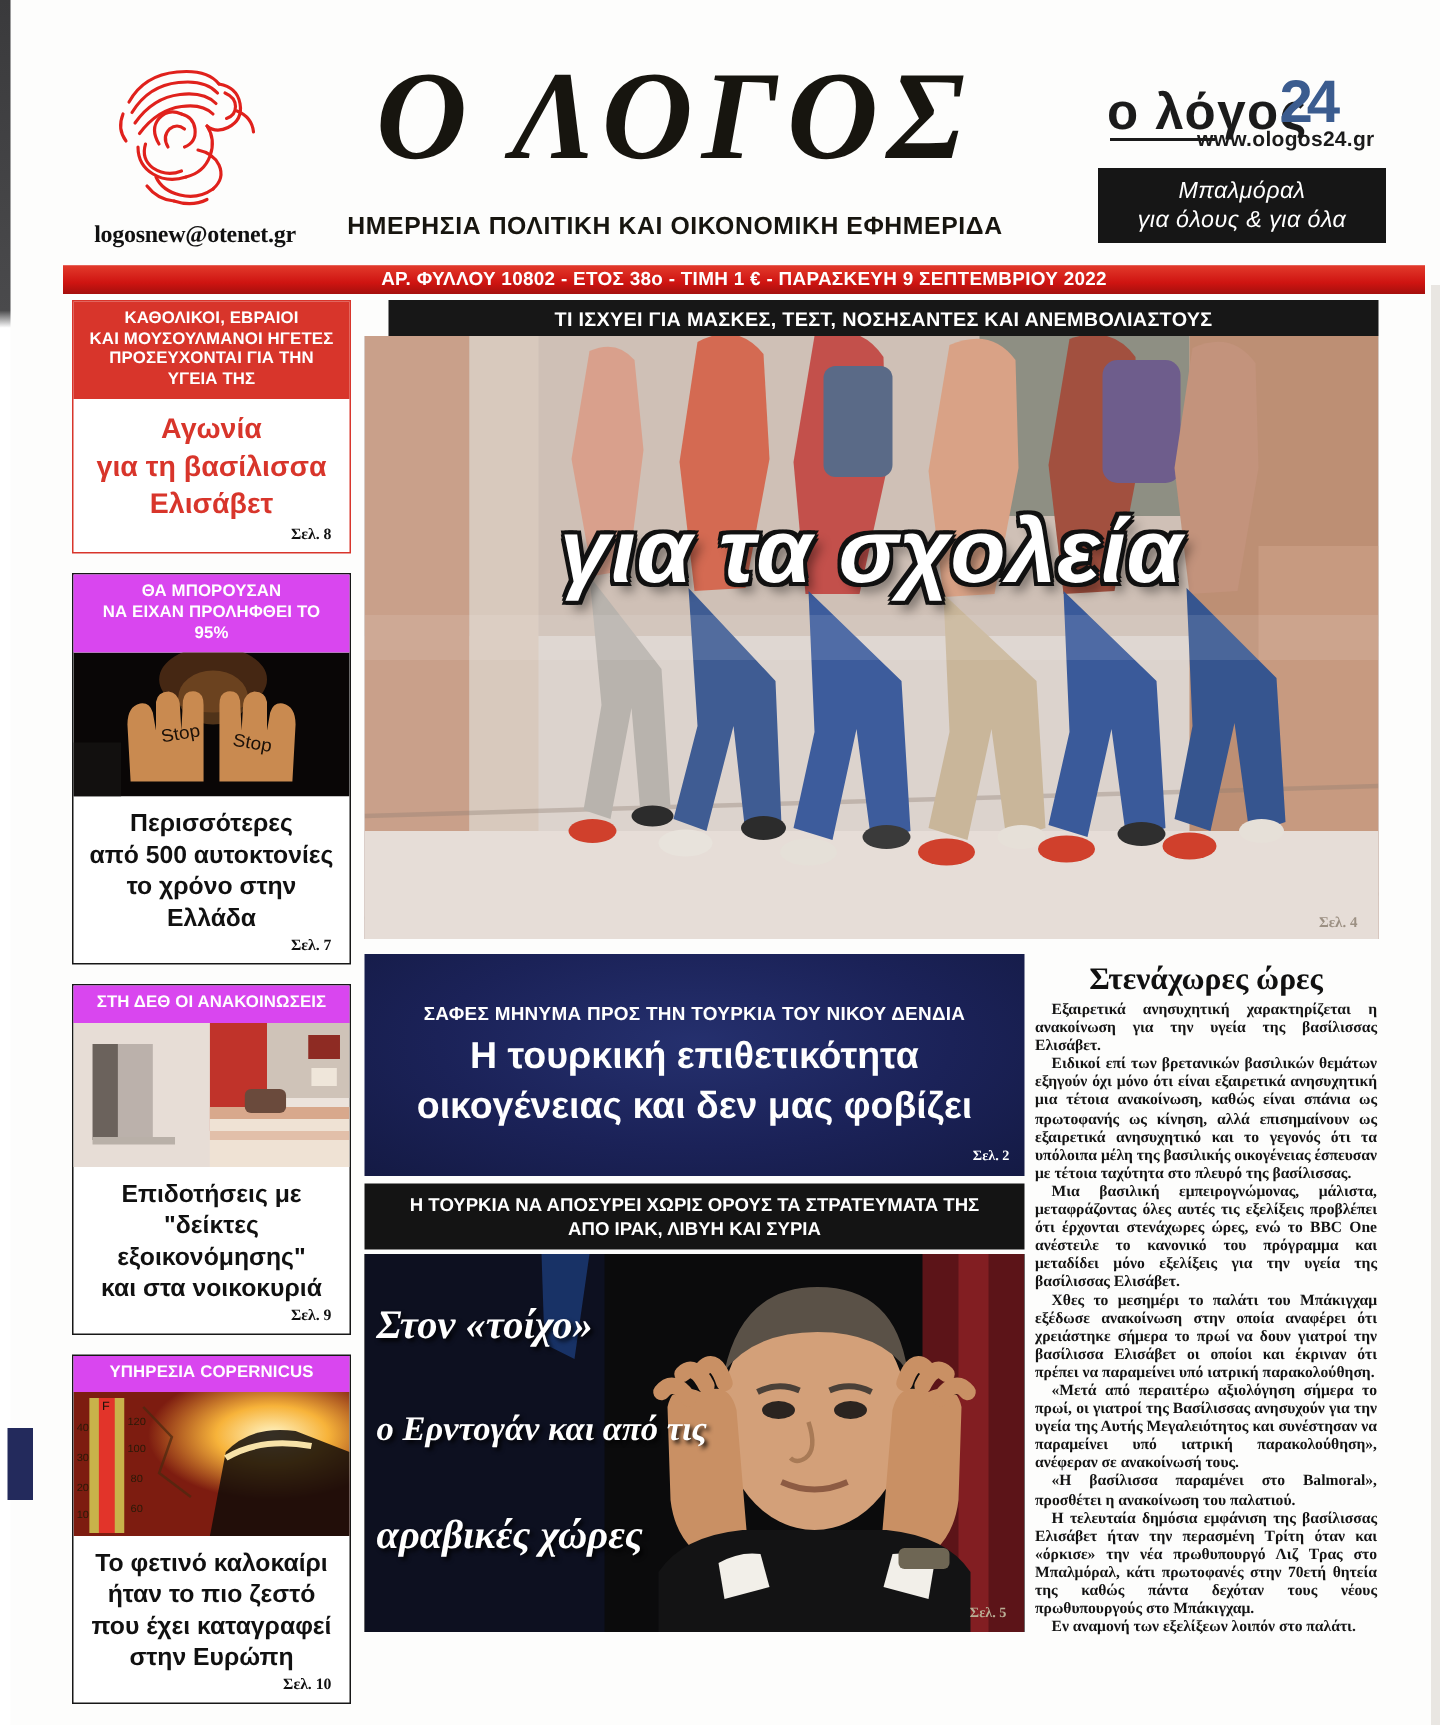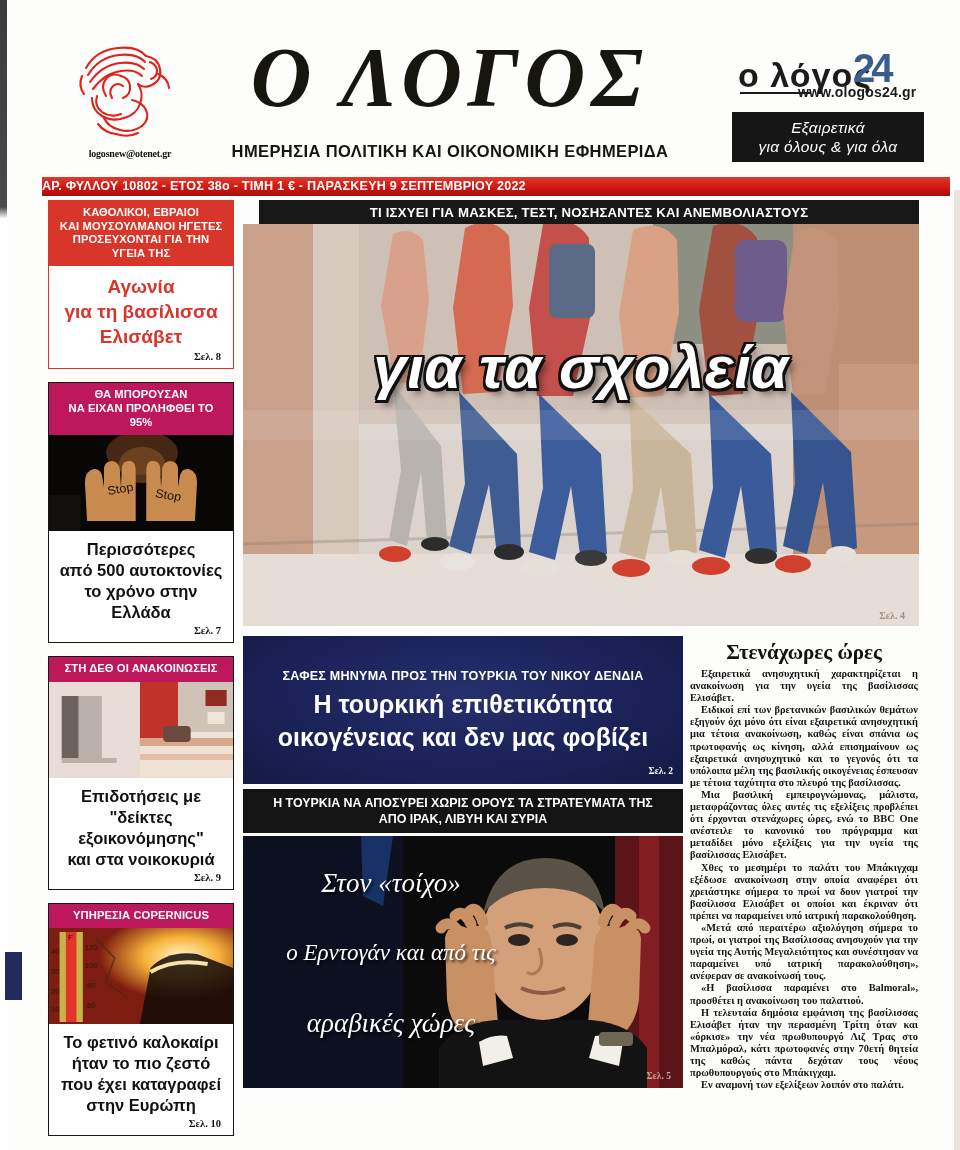--- a/index.html
+++ b/index.html
@@ -14,21 +14,21 @@
 
   
   .edge-left{position:absolute;left:0;top:0;width:7px;height:1150px;background:linear-gradient(180deg,#3a3a3c 0%,#4a4a4c 18%,#ffffff 19%,#ffffff 100%);}
   .reg-blue{position:absolute;left:5px;top:952px;width:17px;height:48px;background:#232a5c;}
   .edge-right{position:absolute;right:0;top:190px;width:6px;height:960px;background:#e9e6e2;}
 
   
   .masthead{position:absolute;left:0;top:0;width:960px;height:175px;}
   .logo-art{position:absolute;left:72px;top:38px;width:110px;height:105px;}
   .logo-mail{position:absolute;left:60px;top:148px;width:140px;text-align:center;
-    font-family:"Liberation Serif", serif;font-weight:bold;font-size:10px;color:#111;letter-spacing:-0.2px;}
+    font-family:"Liberation Serif", serif;font-weight:bold;font-size:16px;color:#111;letter-spacing:-0.2px;}
   .paper-title{position:absolute;left:215px;top:36px;width:470px;text-align:center;
     font-family:"Liberation Serif", serif;font-weight:bold;font-style:italic;
     font-size:84px;line-height:84px;letter-spacing:6px;color:#17150f;}
   .paper-sub{position:absolute;left:200px;top:142px;width:500px;text-align:center;
     font-weight:bold;font-size:16.5px;letter-spacing:0.4px;color:#17150f;}
 
   .site-box{position:absolute;left:738px;top:48px;width:185px;height:58px;}
   .site-name{position:absolute;left:0;top:8px;font-family:"Liberation Sans",sans-serif;
     font-weight:bold;font-size:34px;letter-spacing:1px;color:#1b1b1b;}
   .site-24{position:absolute;left:115px;top:-2px;font-family:"Liberation Sans",sans-serif;
@@ -36,32 +36,32 @@
   .site-rule{position:absolute;left:2px;top:44px;width:70px;height:2px;background:#1b1b1b;}
   .site-url{position:absolute;left:60px;top:36px;font-size:14px;font-weight:bold;color:#1b1b1b;letter-spacing:0.2px;}
   .promo{position:absolute;left:732px;top:112px;width:192px;height:50px;background:#161616;
     display:flex;flex-direction:column;align-items:center;justify-content:center;}
   .promo div{color:#fff;font-style:italic;font-size:15.5px;line-height:19px;letter-spacing:0.3px;}
 
   
   .issue-bar{position:absolute;left:42px;top:177px;width:908px;height:19px;background:#d81a19;}
   .issue-bar .inner{position:absolute;left:0;top:0;width:908px;height:19px;
     background:linear-gradient(180deg,#e23a2b 0%,#cf1411 60%,#a50f0d 100%);}
-  .issue-text{position:absolute;left:0;top:2px;width:908px;text-align:left;
+  .issue-text{position:absolute;left:0;top:2px;width:908px;text-align:center;
     color:#fff;font-weight:bold;font-size:12.6px;letter-spacing:0.2px;}
 
   
   .sidebar{position:absolute;left:48px;top:200px;width:186px;}
   .card{margin-bottom:13px;background:#fff;}
   .card.red{border:1px solid #d8352b;}
   .card.black{border:1px solid #171717;}
   .card-head{padding:5px 7px 6px;text-align:center;color:#fff;font-weight:bold;
     font-size:11.2px;line-height:13.6px;letter-spacing:0.1px;}
   .card.red .card-head{background:#d8352b;}
-  .card.black .card-head{background:#be185d;}
+  .card.black .card-head{background:#d946ef;}
   .card-body{padding:8px 6px 6px;text-align:center;}
   .card-title{font-weight:bold;font-size:16.5px;line-height:21px;color:#111;}
   .card.red .card-title{color:#d8352b;font-size:19px;line-height:25px;}
   .page-ref{margin-top:2px;text-align:right;padding-right:6px;
     font-weight:bold;font-size:10.5px;color:#111;font-family:"Liberation Serif",serif;}
   .thumb{width:100%;height:96px;display:block;}
 
   
   .lead{position:absolute;left:243px;top:200px;width:676px;}
   .lead-kicker{height:24px;background:#171717;color:#fff;font-weight:bold;font-size:13.2px;
@@ -84,22 +84,22 @@
     font-weight:bold;font-size:12.6px;letter-spacing:0.2px;}
   .navy-title{position:absolute;left:0;top:52px;width:440px;text-align:center;color:#fff;
     font-weight:bold;font-size:25px;line-height:33px;}
   .navy-ref{position:absolute;right:10px;bottom:8px;color:#fff;font-size:9.5px;font-weight:bold;
     font-family:"Liberation Serif",serif;}
 
   .strip{margin-top:5px;height:44px;background:#141414;color:#fff;display:flex;flex-direction:column;
     align-items:center;justify-content:center;font-weight:bold;font-size:12.4px;line-height:16px;text-align:center;}
 
   .erdo{position:relative;margin-top:3px;height:252px;overflow:hidden;background:#090909;}
-  .erdo-title{position:absolute;left:8px;top:12px;width:280px;text-align:center;color:#fff;
-    font-family:"Liberation Serif",serif;font-weight:normal;font-style:italic;font-size:27px;line-height:70px;
+  .erdo-title{position:absolute;left:8px;top:12px;width:280px;color:#fff;
+    font-family:"Liberation Serif",serif;font-weight:bold;font-style:italic;font-size:27px;line-height:70px;
     text-shadow:2px 2px 3px rgba(0,0,0,.85);}
   .erdo-ref{position:absolute;right:12px;bottom:7px;color:#b9ae95;font-size:9.5px;font-weight:bold;
     font-family:"Liberation Serif",serif;}
 
   
   .opinion{position:absolute;left:690px;top:636px;width:228px;}
   .thesi-wrap{position:relative;height:56px;}
   .thesi-band{position:absolute;left:0;top:0;width:228px;height:26px;background:#171717;}
   .thesi-tri{position:absolute;left:0;top:26px;width:0;height:0;
     border-left:114px solid #d8352b;border-right:114px solid #d8352b;border-bottom:22px solid transparent;}
@@ -153,21 +153,21 @@
     <div class="paper-sub">ΗΜΕΡΗΣΙΑ ΠΟΛΙΤΙΚΗ ΚΑΙ ΟΙΚΟΝΟΜΙΚΗ ΕΦΗΜΕΡΙΔΑ</div>
 
     <div class="site-box">
       <span class="site-name">ο λόγος</span>
       <span class="site-24">24</span>
       <span class="site-rule"></span>
       <span class="site-url">www.ologos24.gr</span>
     </div>
 
     <div class="promo">
-      <div>Εξαιρετικά</div>
+      <div>Μπαλμόραλ</div>
       <div>για όλους &amp; για όλα</div>
     </div>
   </div>
 
   <div class="issue-bar">
     <div class="inner"></div>
     <div class="issue-text">ΑΡ. ΦΥΛΛΟΥ 10802 - ΕΤΟΣ 38ο - ΤΙΜΗ 1 € - ΠΑΡΑΣΚΕΥΗ 9 ΣΕΠΤΕΜΒΡΙΟΥ 2022</div>
   </div>
 
   <div class="sidebar">

